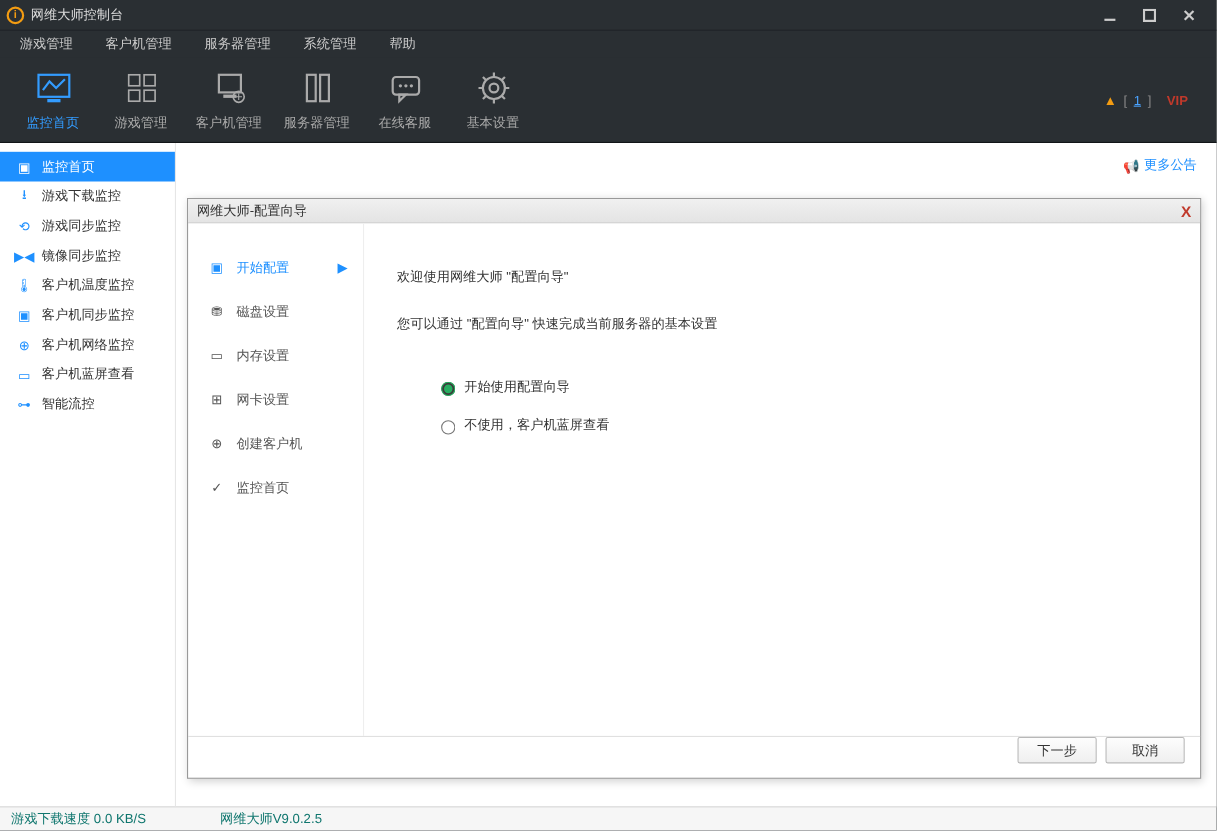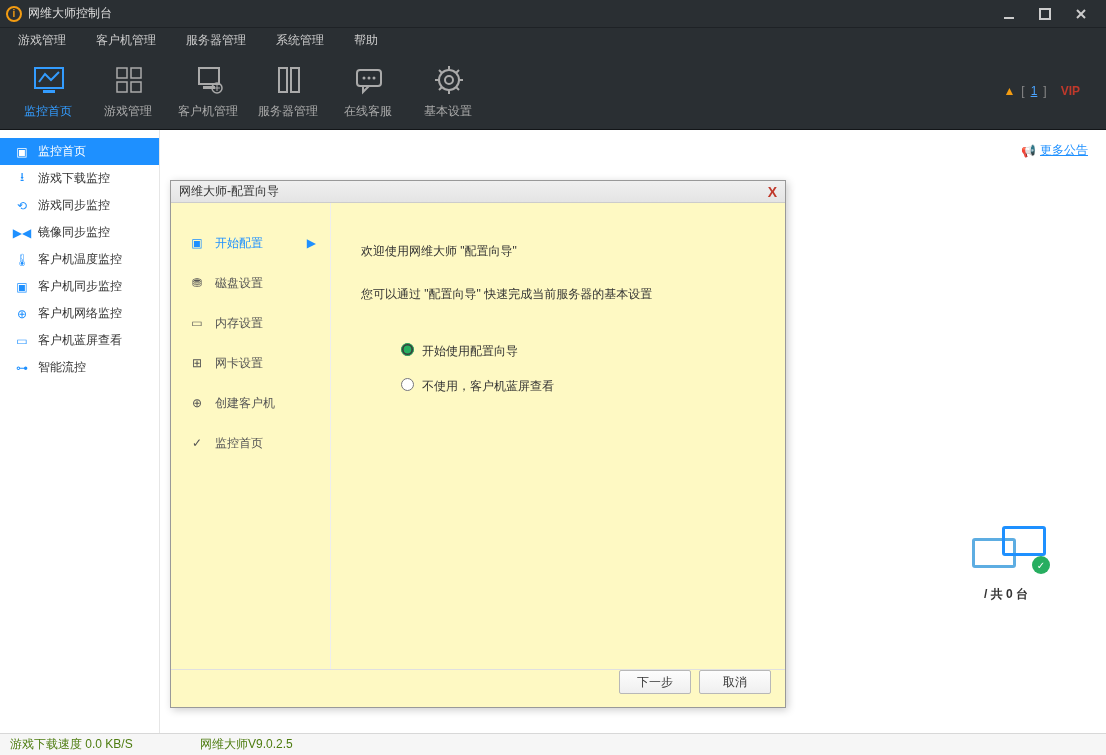--- a/index.html
+++ b/index.html
@@ -24,45 +24,45 @@
 .vip{color:#c0392b;font-weight:bold;padding:0 8px}
 .body{height:603px;display:flex;background:#fff}
 .sidebar{width:160px;background:#fff;border-right:1px solid #e6e6e6;padding-top:8px}
 .sitem{height:27px;display:flex;align-items:center;padding-left:14px;gap:8px;color:#333;cursor:pointer}
 .sitem.active{background:#1e90ff;color:#fff}
 .sitem .sicon{width:16px;height:16px;display:flex;align-items:center;justify-content:center;color:#1e90ff}
 .sitem.active .sicon{color:#fff}
 .content{flex:1;background:#fff;position:relative}
 .announce{position:absolute;right:18px;top:12px;display:flex;align-items:center;gap:4px;color:#1e90ff;cursor:pointer}
 .announce .aicon{color:#1e90ff}
-.announce .alink{text-decoration:underline}
+.announce .alink{}
 .clients{position:absolute;right:60px;bottom:130px;text-align:center;color:#333}
 .clients .cicon{width:80px;height:50px;margin:0 auto 10px;position:relative}
 .clients .mon{position:absolute;width:44px;height:30px;border:3px solid #1e90ff;border-radius:3px;right:0;top:0}
 .clients .mon2{position:absolute;width:44px;height:30px;border:3px solid #5dade2;border-radius:3px;left:6px;top:12px}
 .clients .check{position:absolute;width:18px;height:18px;background:#27ae60;border-radius:50%;right:-4px;bottom:2px;color:#fff;display:flex;align-items:center;justify-content:center;font-size:10px}
-.statusbar{height:22px;background:#f6f6f6;border-top:1px solid #d8d8d8;display:flex;align-items:center;padding:0 10px;color:#4d7c0f}
+.statusbar{height:22px;background:#f6f6f6;border-top:1px solid #d8d8d8;display:flex;align-items:center;padding:0 10px;color:#0f766e}
 .statusbar .sb1{width:190px}
 .statusbar .sb2{flex:1}
 .statusbar .sb3{}
-.dialog{position:absolute;left:170px;top:180px;width:616px;height:528px;background:#fef9c3;border:1px solid #999;box-shadow:2px 2px 8px rgba(0,0,0,.2)}
+.dialog{position:absolute;left:170px;top:180px;width:922px;height:528px;background:#ffffff;border:1px solid #999;box-shadow:2px 2px 8px rgba(0,0,0,.2)}
 .dlgtitle{height:22px;background:linear-gradient(#f0f0f0,#e4e4e4);border-bottom:1px solid #ccc;display:flex;align-items:center;padding:0 8px;color:#333}
 .dlgtitle .dt{flex:1}
 .dlgtitle .dx{color:#c0392b;font-weight:bold;cursor:pointer;font-size:14px}
 .dlgbody{height:466px;display:flex}
 .dlgnav{width:160px;border-right:1px solid #eee;padding-top:20px}
 .dnitem{height:40px;display:flex;align-items:center;padding-left:18px;gap:10px;color:#555;cursor:pointer;position:relative}
 .dnitem.active{color:#1e90ff}
 .dnitem .arrow{position:absolute;right:14px;color:#1e90ff}
 .dnitem .dicon{width:16px;height:16px;display:flex;align-items:center;justify-content:center}
 .dlgmain{flex:1;padding:40px 30px;color:#333}
 .dlgmain .line1{margin-bottom:26px}
 .dlgmain .line2{margin-bottom:40px}
 .radios{padding-left:40px}
-.radios label{display:flex;align-items:flex-start;gap:8px;margin-bottom:18px;cursor:pointer}
+.radios label{display:flex;align-items:flex-end;gap:8px;margin-bottom:18px;cursor:pointer}
 .radios input[type=radio]{accent-color:#27ae60}
 .dlgfoot{height:40px;border-top:1px solid #e0e0e0;display:flex;justify-content:flex-end;padding:0 14px;gap:8px}
 .dlgfoot button{width:72px;height:24px;background:linear-gradient(#fdfdfd,#efefef);border:1px solid #b8b8b8;border-radius:2px;cursor:pointer;color:#333}
 svg{display:block}
 </style>
 </head>
 <body>
 
 <div class="titlebar">
   <div class="logo">i</div>

